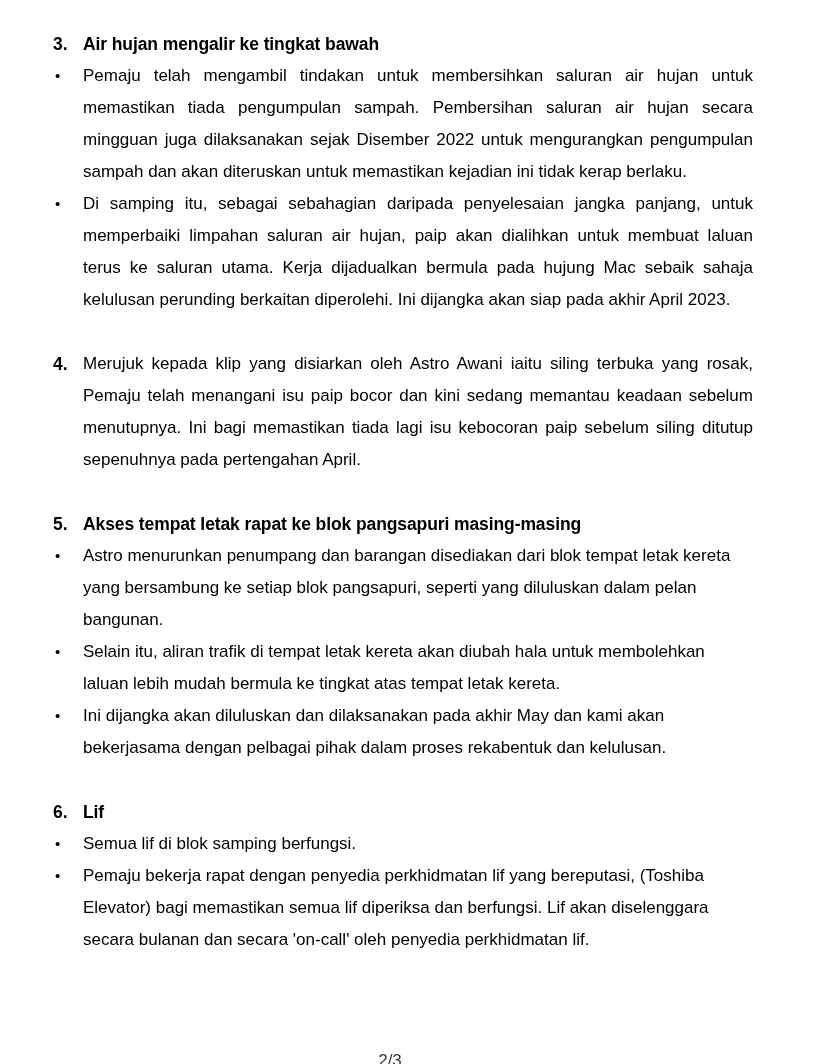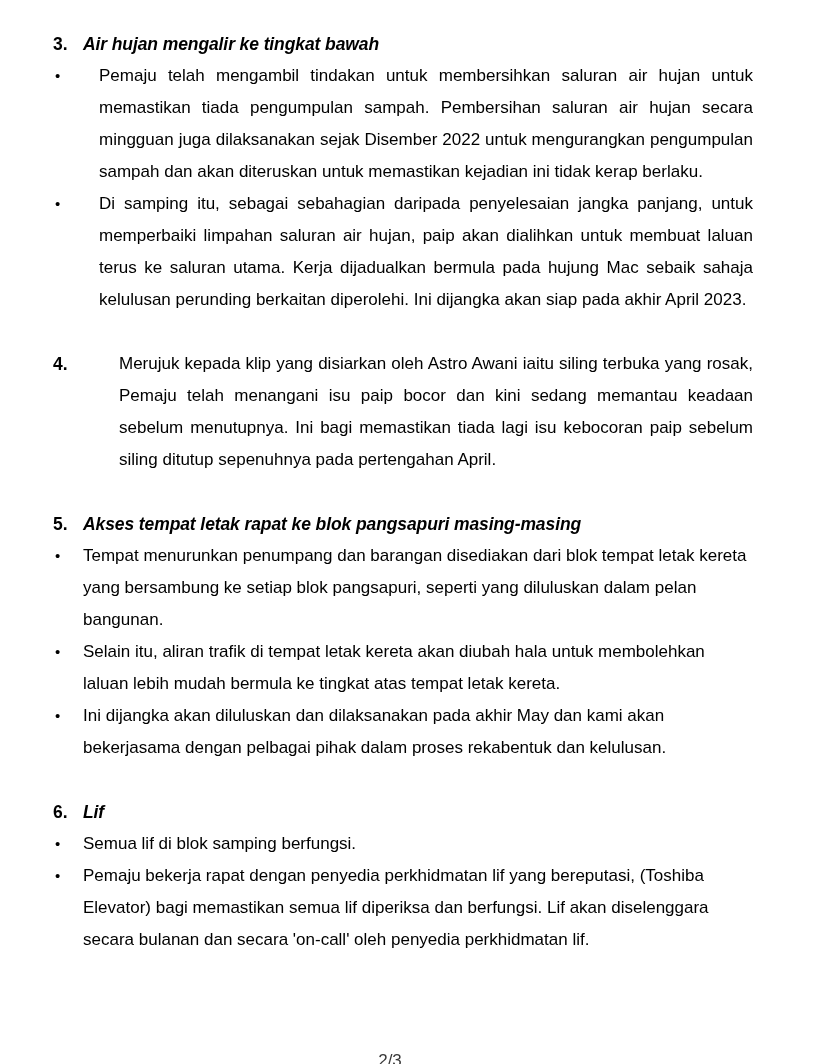--- a/index.html
+++ b/index.html
@@ -23,40 +23,39 @@
     font-size:17.5px;
     font-weight:bold;
     line-height:32px;
     letter-spacing:-0.1px;
   }
   .num-head .num {
     width:30px;
     flex:0 0 30px;
     font-weight:bold;
   }
-  .num-head .htext { flex:1 1 auto;font-style:italic; }
+  .num-head .htext { flex:1 1 auto; }
 
   
   .num-para {
     display:flex;
     align-items:flex-start;
     font-size:17px;
     line-height:32px;
   }
   .num-para .num {
     width:30px;
     flex:0 0 30px;
     font-weight:bold;
     font-size:17.5px;
   }
   .num-para .ptext {
     flex:1 1 auto;
     text-align:justify;
     text-justify:inter-word;
-    margin-left:36px;
   }
 
   
   .bullet {
     display:flex;
     align-items:flex-start;
     font-size:17px;
     line-height:32px;
   }
   .bullet .dot {
@@ -64,21 +63,20 @@
     flex:0 0 30px;
     font-size:15px;
     line-height:32px;
     text-align:left;
     padding-left:2px;
   }
   .bullet .btext { flex:1 1 auto; }
   .bullet.justify .btext {
     text-align:justify;
     text-justify:inter-word;
-    margin-left:16px;
   }
   .bullet.ragged .btext { text-align:left; }
 
   .gap { height:32px; }
 
   
   .footer {
     position:absolute;
     left:0; right:0;
     bottom:-8px;
@@ -123,21 +121,21 @@
   <div class="gap"></div>
 
   <div>
     <div class="num-head">
       <span class="num">5.</span>
       <span class="htext">Akses tempat letak rapat ke blok pangsapuri masing-masing</span>
     </div>
 
     <div class="bullet ragged">
       <span class="dot">•</span>
-      <span class="btext">Tempat menurunkan penumpang dan barangan disediakan dari blok tempat letak kereta yang bersambung ke setiap blok pangsapuri, seperti yang diluluskan dalam pelan bangunan.</span>
+      <span class="btext">Astro menurunkan penumpang dan barangan disediakan dari blok tempat letak kereta yang bersambung ke setiap blok pangsapuri, seperti yang diluluskan dalam pelan bangunan.</span>
     </div>
 
     <div class="bullet ragged">
       <span class="dot">•</span>
       <span class="btext">Selain itu, aliran trafik di tempat letak kereta akan diubah hala untuk membolehkan laluan lebih mudah bermula ke tingkat atas tempat letak kereta.</span>
     </div>
 
     <div class="bullet ragged">
       <span class="dot">•</span>
       <span class="btext">Ini dijangka akan diluluskan dan dilaksanakan pada akhir May dan kami akan bekerjasama dengan pelbagai pihak dalam proses rekabentuk dan kelulusan.</span>

